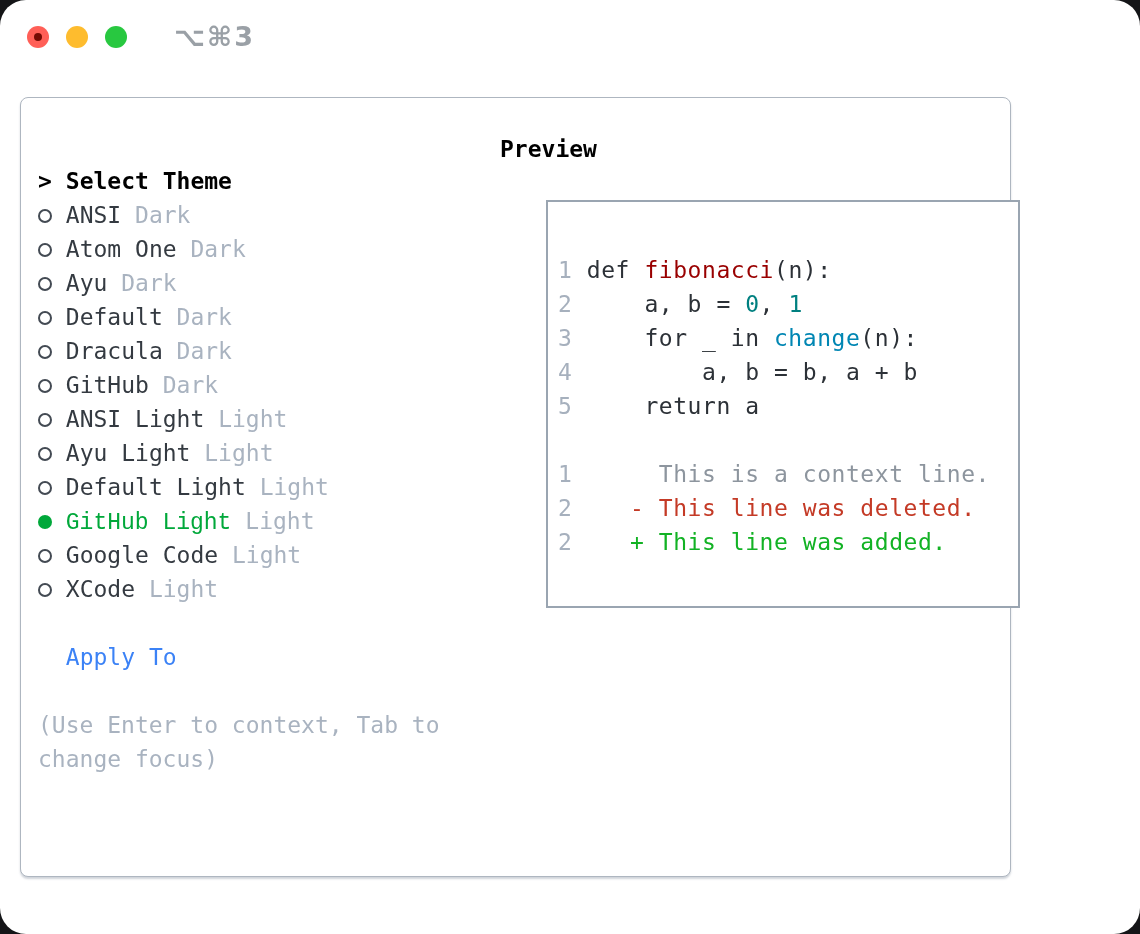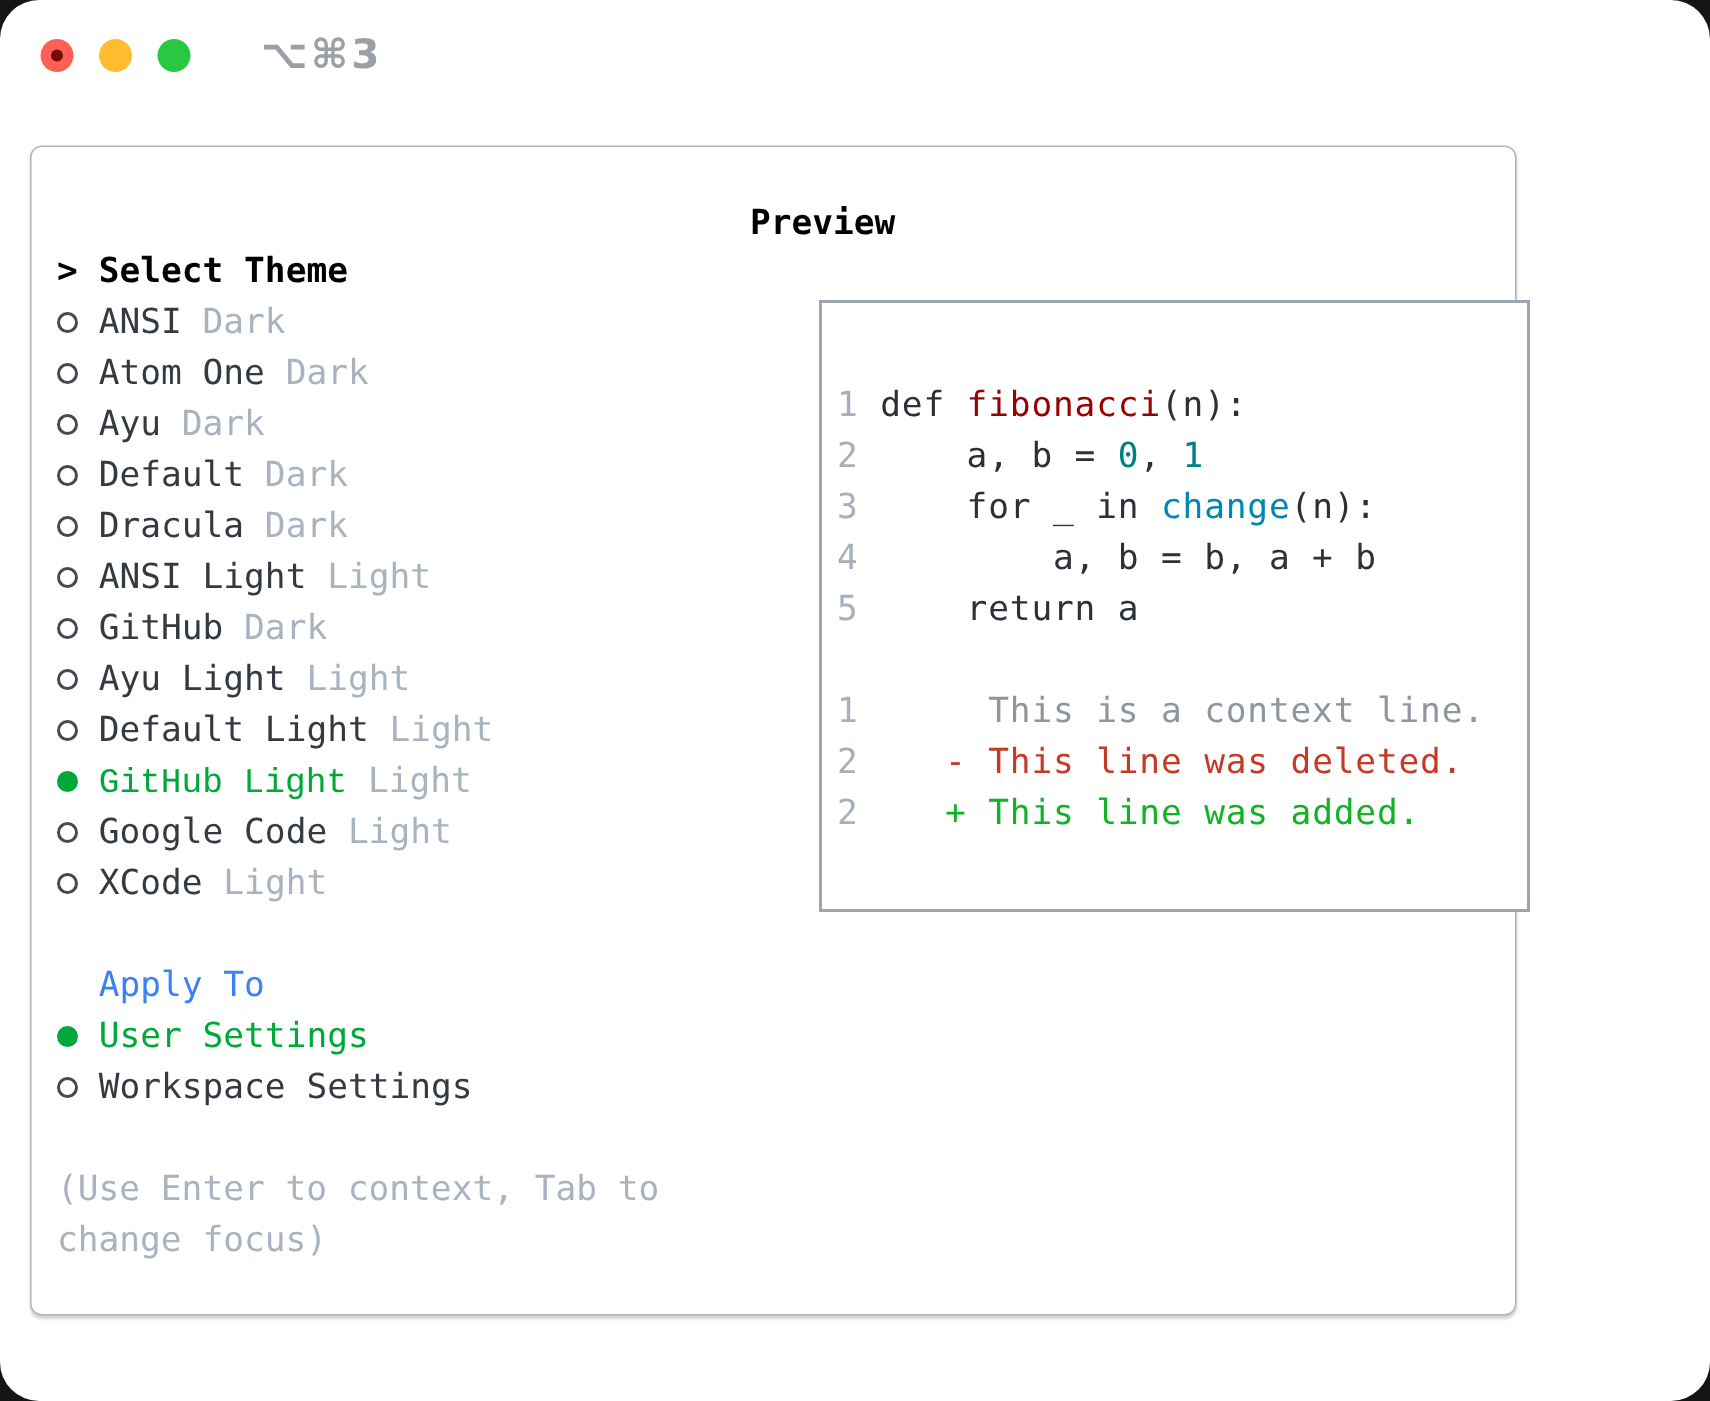--- a/index.html
+++ b/index.html
@@ -75,35 +75,31 @@
 
   <div class="theme-panel">
     <div class="row hdr"><span class="prompt">&gt;</span><span>Select Theme</span></div>
 
     <div>
         <div class="row"><span class="ring"></span><span class="tname">ANSI</span><span class="tvariant">Dark</span></div>
         <div class="row"><span class="ring"></span><span class="tname">Atom One</span><span class="tvariant">Dark</span></div>
         <div class="row"><span class="ring"></span><span class="tname">Ayu</span><span class="tvariant">Dark</span></div>
         <div class="row"><span class="ring"></span><span class="tname">Default</span><span class="tvariant">Dark</span></div>
         <div class="row"><span class="ring"></span><span class="tname">Dracula</span><span class="tvariant">Dark</span></div>
+        <div class="row"><span class="ring"></span><span class="tname">GitHub</span><span class="tvariant">Dark</span></div>
         <div class="row"><span class="ring"></span><span class="tname">ANSI Light</span><span class="tvariant">Light</span></div>
-        <div class="row"><span class="ring"></span><span class="tname">GitHub</span><span class="tvariant">Dark</span></div>
         <div class="row"><span class="ring"></span><span class="tname">Ayu Light</span><span class="tvariant">Light</span></div>
         <div class="row"><span class="ring"></span><span class="tname">Default Light</span><span class="tvariant">Light</span></div>
         <div class="row sel"><span class="dot"></span><span class="tname">GitHub Light</span><span class="tvariant">Light</span></div>
         <div class="row"><span class="ring"></span><span class="tname">Google Code</span><span class="tvariant">Light</span></div>
         <div class="row"><span class="ring"></span><span class="tname">XCode</span><span class="tvariant">Light</span></div>
       </div>
 
     <div class="row apply-title">Apply To</div>
 
-    <div>
-        <div class="row sel"><span class="dot"></span><span class="opt-label">User Settings</span></div>
-        <div class="row"><span class="ring"></span><span class="opt-label">Workspace Settings</span></div>
-      </div>
 
     <div class="hint">
       <div class="row">(Use Enter to context, Tab to</div>
       <div class="row">change focus)</div>
     </div>
   </div>
 
   <div class="preview-title">Preview</div>
 
   <div class="preview-box">

